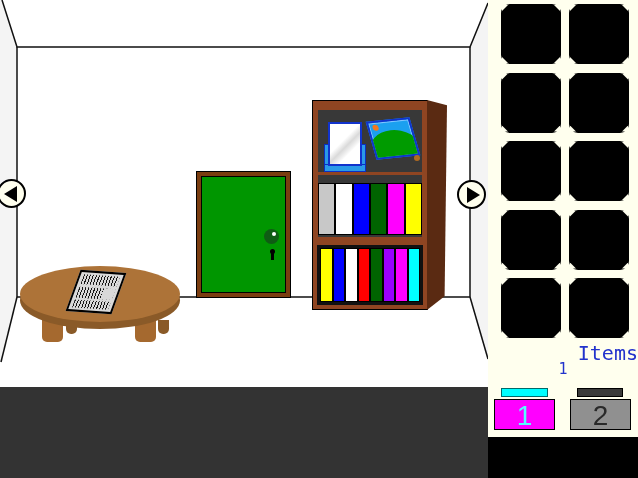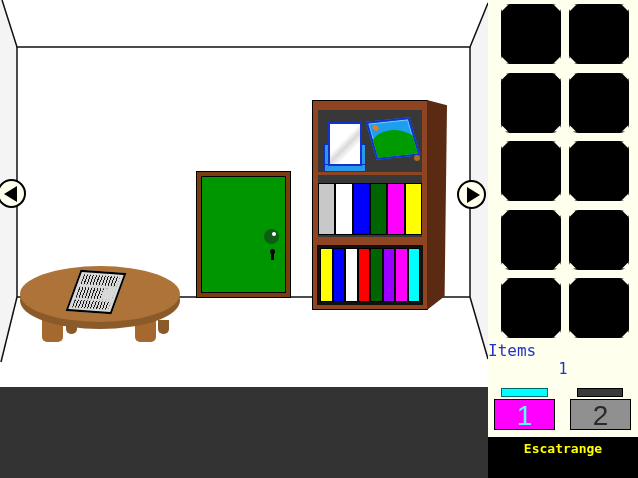--- a/index.html
+++ b/index.html
@@ -81,22 +81,22 @@
   .sidebar{position:absolute;left:488px;top:0;width:150px;height:478px;background:#ffffee;}
   .slots{position:absolute;left:13px;top:4px;display:grid;grid-template-columns:60px 60px;
         gap:8.5px 8px;}
   .slot{position:relative;width:60px;height:60px;background:#000;border-radius:9px;}
   .slot i{position:absolute;width:6px;height:6px;background:#ffffee;}
   .slot i.tl{left:1px;top:1px;clip-path:polygon(0 0,100% 0,0 100%);}
   .slot i.tr{right:1px;top:1px;clip-path:polygon(0 0,100% 0,100% 100%);}
   .slot i.bl{left:1px;bottom:1px;clip-path:polygon(0 0,0 100%,100% 100%);}
   .slot i.br{right:1px;bottom:1px;clip-path:polygon(100% 0,100% 100%,0 100%);}
 
-  .items-label{position:absolute;left:0;top:341px;width:100%;text-align:left;
-        color:#2233cc;font-size:16px;}
+  .items-label{position:absolute;left:0;top:341px;width:100%;text-align:right;
+        color:#2233cc;font-size:20px;}
   .items-count{position:absolute;left:0;top:360px;width:100%;text-align:center;
         color:#2233cc;font-size:15px;}
 
   .tab-bar{position:absolute;height:7px;box-sizing:content-box;border:1px solid #000;}
   .tab-bar.b1{left:13px;top:388px;width:45px;background:#00ffff;border-color:#006a6a;}
   .tab-bar.b2{left:89px;top:388px;width:44px;background:#3a3a3a;}
   .viewbtn{position:absolute;top:399px;width:61px;height:31px;border:1px solid #000;
         box-sizing:border-box;text-align:center;line-height:29px;font-size:28px;
         font-family:"Liberation Sans",sans-serif;cursor:pointer;}
   .viewbtn.b1{left:6px;background:#ff00ff;color:#55ffff;}
@@ -260,16 +260,15 @@
       </div>
     <div class="items-label">Items</div>
     <div class="items-count">1</div>
 
     <div class="tab-bar b1" style="background: rgb(0, 255, 255);"></div>
     <div class="tab-bar b2" style="background: rgb(58, 58, 58);"></div>
     <button class="viewbtn b1" style="background: rgb(255, 0, 255); color: rgb(85, 255, 255);">1</button>
     <button class="viewbtn b2" style="background: rgb(144, 144, 144); color: rgb(42, 42, 42);">2</button>
 
     <div class="footer" style="background: rgb(0, 0, 0); color: rgb(255, 255, 0);">
-      <div>Escatrange</div>
     </div>
   </div>
 </div>
 
 </body></html>

